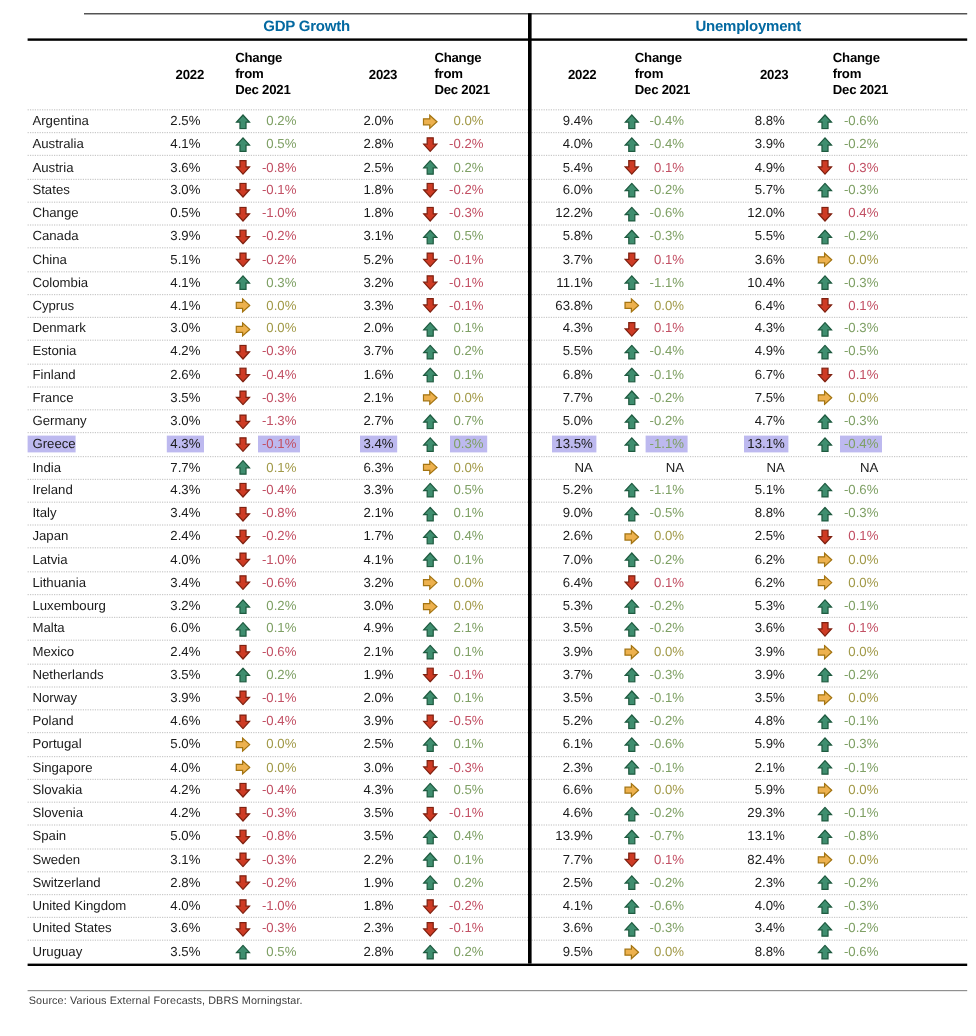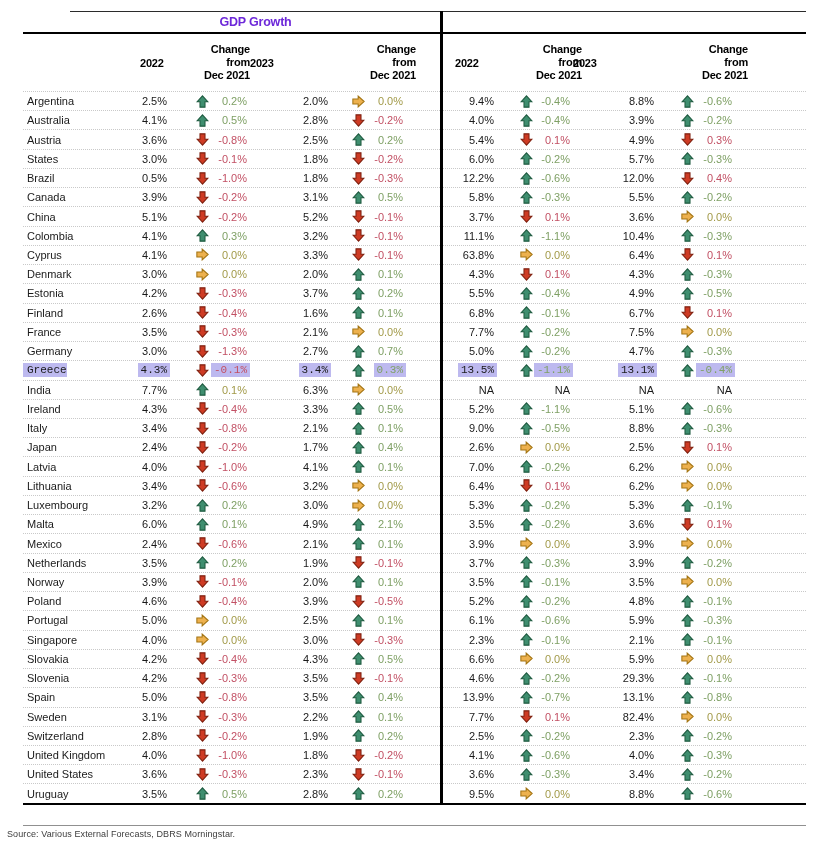--- a/index.html
+++ b/index.html
@@ -4,36 +4,36 @@
 <style>
   html,body{margin:0;padding:0;background:#fff;}
   .page{
     position:relative;width:813px;height:863px;background:#ffffff;
     font-family:"Liberation Sans","DejaVu Sans",sans-serif;color:#1a1a1a;
     overflow:hidden;
   }
   .topline{position:absolute;left:70px;top:11px;width:736px;height:1px;background:#2b2b2b;}
   .group-row{position:absolute;left:23px;top:13px;width:783px;height:19px;}
   .gh{position:absolute;top:0;height:19px;line-height:19px;text-align:center;
-      font-weight:bold;font-size:12.5px;letter-spacing:-0.2px;color:#6d28d9;}
+      font-weight:bold;font-size:12.5px;letter-spacing:-0.2px;color:#0369a1;}
   .gh.gdp{left:47px;width:371px;}
   .gh.ue{left:418px;width:365px;}
   .heavyline{position:absolute;left:23px;top:32px;width:783px;height:2px;background:#000;}
   .vdivider{position:absolute;left:440px;top:11px;width:3px;height:792px;background:#000;}
   .bottomline{position:absolute;left:23px;top:803px;width:783px;height:2px;background:#000;}
   .footline{position:absolute;left:23px;top:825px;width:783px;height:1px;background:#909090;}
-  .source{position:absolute;left:7px;top:829px;font-size:9px;color:#3c3c3c;letter-spacing:0.1px;}
+  .source{position:absolute;left:24px;top:829px;font-size:9px;color:#3c3c3c;letter-spacing:0.1px;}
 
   .colheaders{
     position:absolute;left:23px;top:36px;width:783px;height:53px;
     display:grid;grid-template-columns:117px 30px 80px 81px 75px 49px 42px 76px 84px 78px 71px;
     align-items:center;font-weight:bold;font-size:11px;letter-spacing:-0.2px;color:#000;
   }
-  .ch-year{text-align:left;}
-  .ch-chg{white-space:pre-line;text-align:right;line-height:13px;}
+  .ch-year{text-align:right;}
+  .ch-chg{white-space:pre-line;text-align:left;line-height:13px;}
   .pc1{padding-left:26px;}
   .pc2{padding-left:21px;}
   .pc3{padding-left:23px;}
   .pc4{padding-left:24px;}
   .sh2{transform:translateX(10px);}
   .sh3{transform:translateX(9px);}
   .sh4{transform:translateX(13px);}
 
   .rows{position:absolute;left:23px;top:91px;width:783px;}
   .row{
@@ -43,31 +43,32 @@
   }
   .country{padding-left:4px;color:#1a1a1a;justify-self:start;padding-top:1px;padding-bottom:1px;}
   .val{justify-self:end;color:#1a1a1a;padding:1px 3px;}
   .chg{display:flex;align-items:center;height:100%;}
   .chg svg{flex:0 0 auto;display:block;}
   .cv{margin-left:auto;text-align:right;padding:1px 3px;}
   .pos{color:var(--pos);}
   .neg{color:var(--neg);}
   .zero{color:var(--zero);}
   .na{color:#1a1a1a;}
-  .hl .country,.hl .val,.hl .cv{background-color:var(--hl);font-family:Liberation Mono, monospace;}
+  .hl .country,.hl .val,.hl .cv{background-color:var(--hl);}
   .spacer{height:100%;}
 </style>
 </head>
 <body>
 
 <div class="page">
   <div class="topline"></div>
 
   <div class="group-row">
     <div class="gh gdp">GDP Growth</div>
+    <div class="gh ue">Unemployment</div>
   </div>
 
   <div class="heavyline"></div>
 
   <div class="colheaders">
     <span class="spacer"></span>
     <span class="ch-year">2022</span>
     <span class="ch-chg pc1">Change from
 Dec 2021</span>
     <span class="ch-year">2023</span>
@@ -205,21 +206,21 @@
         </span>
         <span class="val">5.7%</span>
         <span class="chg pc4">
           <svg viewBox="0 0 15 15" width="13" height="13">
             <path d="M7.5 1 L13.8 7.9 H10.4 V14 H4.6 V7.9 H1.2 Z" fill="#3F8E6F" stroke="#1F5B40" stroke-width="1.2"></path>
           </svg>
           <span class="cv pos">-0.3%</span>
         </span>
       </div>
       <div class="row">
-        <span class="country">Brazil</span>
+        <span class="country">Change</span>
         <span class="val">0.5%</span>
         <span class="chg pc1">
           <svg viewBox="0 0 15 15" width="13" height="13">
             <path d="M7.5 14 L1.2 7.1 H4.6 V1 H10.4 V7.1 H13.8 Z" fill="#CE3B24" stroke="#7F2110" stroke-width="1.2"></path>
           </svg>
           <span class="cv neg">-1.0%</span>
         </span>
         <span class="val">1.8%</span>
         <span class="chg pc2">
           <svg viewBox="0 0 15 15" width="13" height="13">

